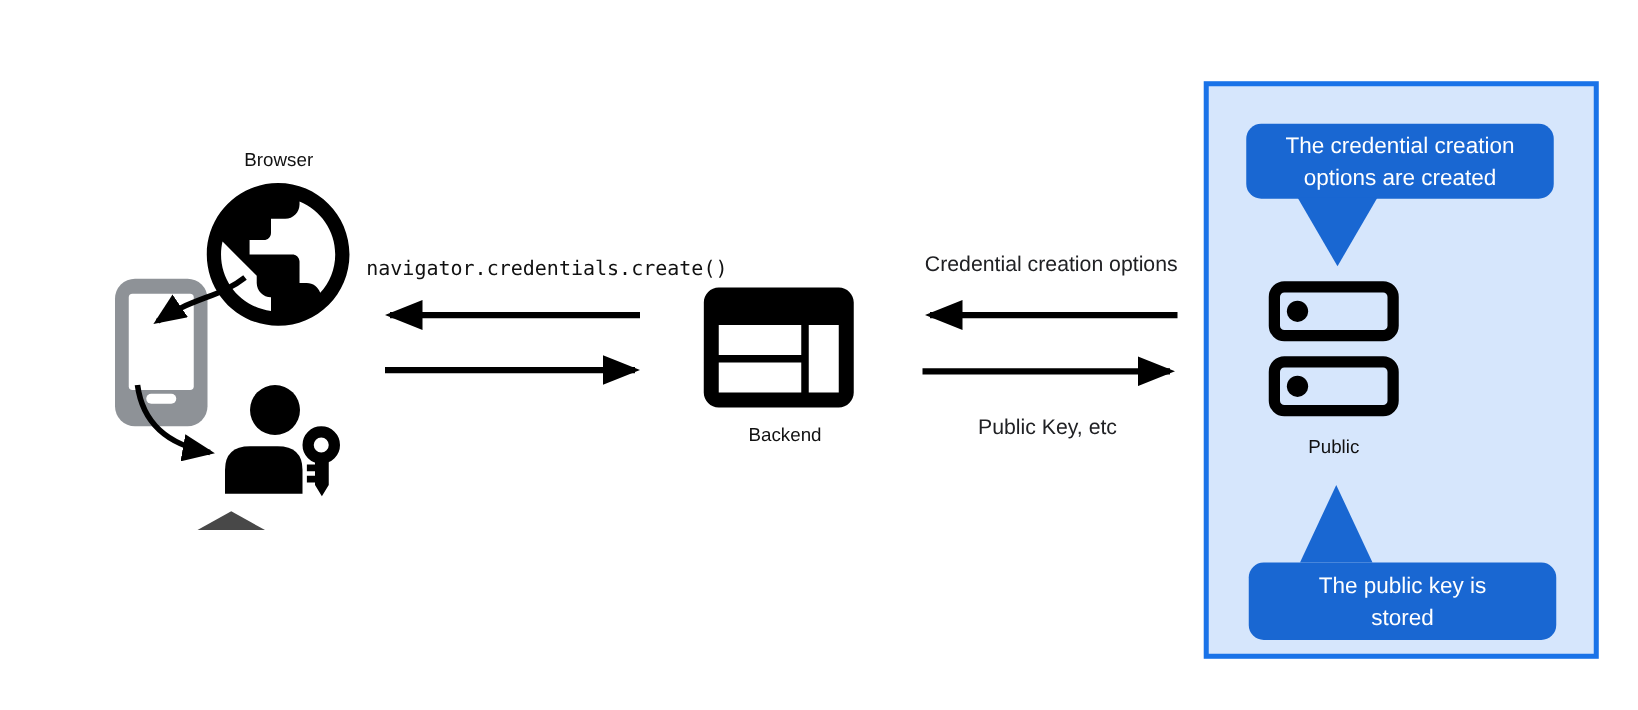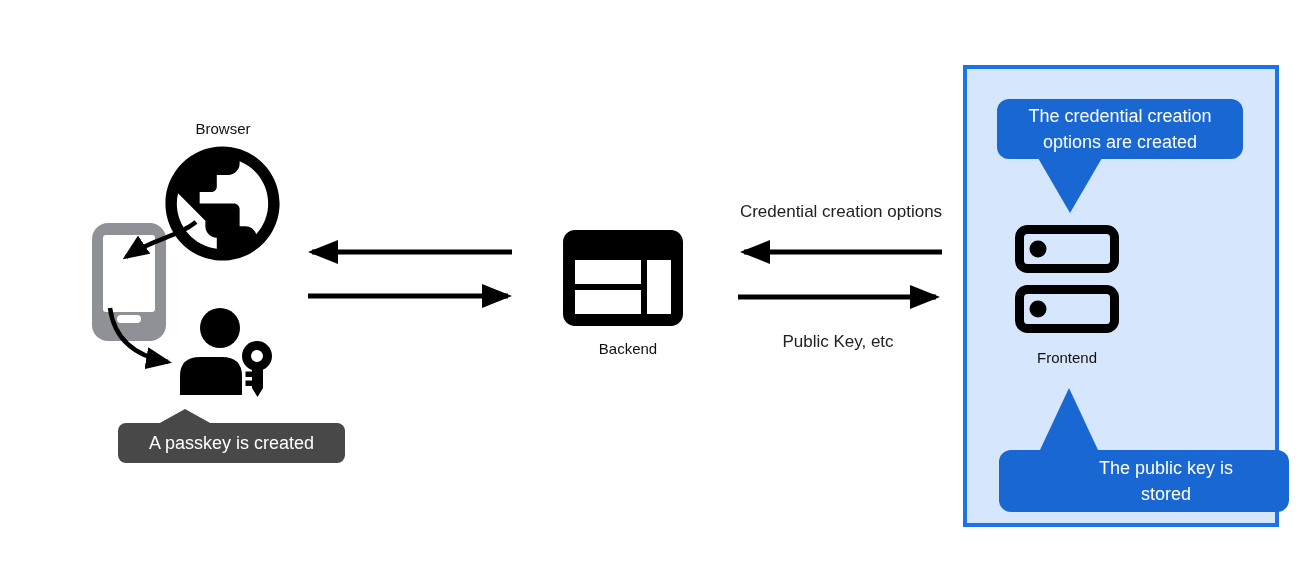--- a/index.html
+++ b/index.html
@@ -47,66 +47,66 @@
   </svg>
 
   <svg style="left:178px;top:300px;" width="112" height="100" viewBox="0 0 112 100">
     <circle class="ink" cx="42" cy="28" r="20"></circle>
     <path class="ink" d="M2 95 V76 Q2 57 22 57 H44 Q64 57 64 76 V95 Z"></path>
     <circle cx="79" cy="56" r="10.5" fill="none" stroke="#000" stroke-width="9"></circle>
     <path class="ink" d="M74 69 H85 V88 L79.5 97 L74 88 V86 H67.5 V80.5 H74 V77 H67.5 V71.5 H74 Z"></path>
   </svg>
 
 
+  <div class="code" style="left:293px;top:205px;width:300px;">navigator.credentials.create()</div>
 
   <svg style="left:551px;top:206px;" width="144" height="144" viewBox="0 0 24 24">
     <path class="ink" d="M20 4H4c-1.1 0-1.99.9-1.99 2L2 18c0 1.1.9 2 2 2h16c1.1 0 2-.9 2-2V6c0-1.1-.9-2-2-2zm-5 14H4v-4h11v4zm0-5H4V9h11v4zm5 5h-4V9h4v9z"></path>
   </svg>
 
   <div class="lbl-b" style="left:568px;top:340px;width:120px;">Backend</div>
 
   <div class="lbl" style="left:738px;top:332px;width:200px;">Public Key, etc</div>
   <div class="lbl" style="left:721px;top:202px;width:240px;">Credential creation options</div>
 
   <svg style="left:1008px;top:218px;" width="118" height="125" viewBox="0 0 118 125">
     <rect x="11.5" y="11.5" width="95" height="39" rx="8" fill="none" stroke="#000" stroke-width="9"></rect>
     <circle class="ink" cx="30" cy="31" r="8.5"></circle>
     <rect x="11.5" y="71.5" width="95" height="39" rx="8" fill="none" stroke="#000" stroke-width="9"></rect>
     <circle class="ink" cx="30" cy="91" r="8.5"></circle>
   </svg>
 
-  <div class="lbl-b" style="left:1007px;top:349px;width:120px;">Frontend</div>
+  <div class="lbl-b" style="left:1007px;top:349px;width:120px;">Public</div>
 
   <svg style="left:0;top:0;" width="1310" height="568" viewBox="0 0 1310 568">
     <defs>
       <marker id="ah" markerUnits="userSpaceOnUse" markerWidth="30" markerHeight="24" refX="26" refY="12" orient="auto">
           <path d="M0 0 L30 12 L0 24 Z" fill="#000"></path>
         </marker>
       <marker id="ah2" markerUnits="userSpaceOnUse" markerWidth="26" markerHeight="22" refX="22" refY="11" orient="auto">
           <path d="M0 0 L26 11 L0 22 Z" fill="#000"></path>
         </marker>
     </defs>
     <path d="M512 252 H312" stroke="#000" stroke-width="5" fill="none" marker-end="url(#ah)"></path>
     <path d="M308 296 H508" stroke="#000" stroke-width="5" fill="none" marker-end="url(#ah)"></path>
     <path d="M942 252 H744" stroke="#000" stroke-width="5" fill="none" marker-end="url(#ah)"></path>
     <path d="M738 297 H936" stroke="#000" stroke-width="5" fill="none" marker-end="url(#ah)"></path>
     <path d="M196 222 C176 238 154 238 126 257" stroke="#000" stroke-width="4.5" fill="none" marker-end="url(#ah2)"></path>
     <path d="M110 308 C114 338 134 356 168 362" stroke="#000" stroke-width="4.5" fill="none" marker-end="url(#ah2)"></path>
   </svg>
 
   <div class="abs" style="left:118px;top:408px;width:227px;height:55px;">
     <div class="tri" style="left:40px;top:1px;border-left:27px solid transparent;border-right:27px solid transparent;border-bottom:15px solid var(--callout-gray);"></div>
-    <div class="callout-body callout-gray-body abs" style="left:0;top:15px;width:227px;height:40px;">A passkey is created</div>
   </div>
 
   <div class="abs" style="left:997px;top:99px;width:246px;height:115px;">
     <div class="callout-body callout-blue-body abs" style="left:0;top:0;width:246px;height:60px;">The credential creation
 options are created</div>
     <div class="tri" style="left:41px;top:59px;border-left:32px solid transparent;border-right:32px solid transparent;border-top:55px solid var(--callout-blue);"></div>
   </div>
 
   <div class="abs" style="left:999px;top:388px;width:246px;height:124px;">
     <div class="tri" style="left:41px;top:0;border-left:29px solid transparent;border-right:29px solid transparent;border-bottom:62px solid var(--callout-blue);"></div>
-    <div class="callout-body callout-blue-body abs" style="left:0;top:62px;width:246px;height:62px;padding-left:44px;">The public key is
+    <div class="callout-body callout-blue-body abs" style="left:0;top:62px;width:246px;height:62px;">The public key is
 stored</div>
   </div>
 
 </div>
 
 </body></html>

